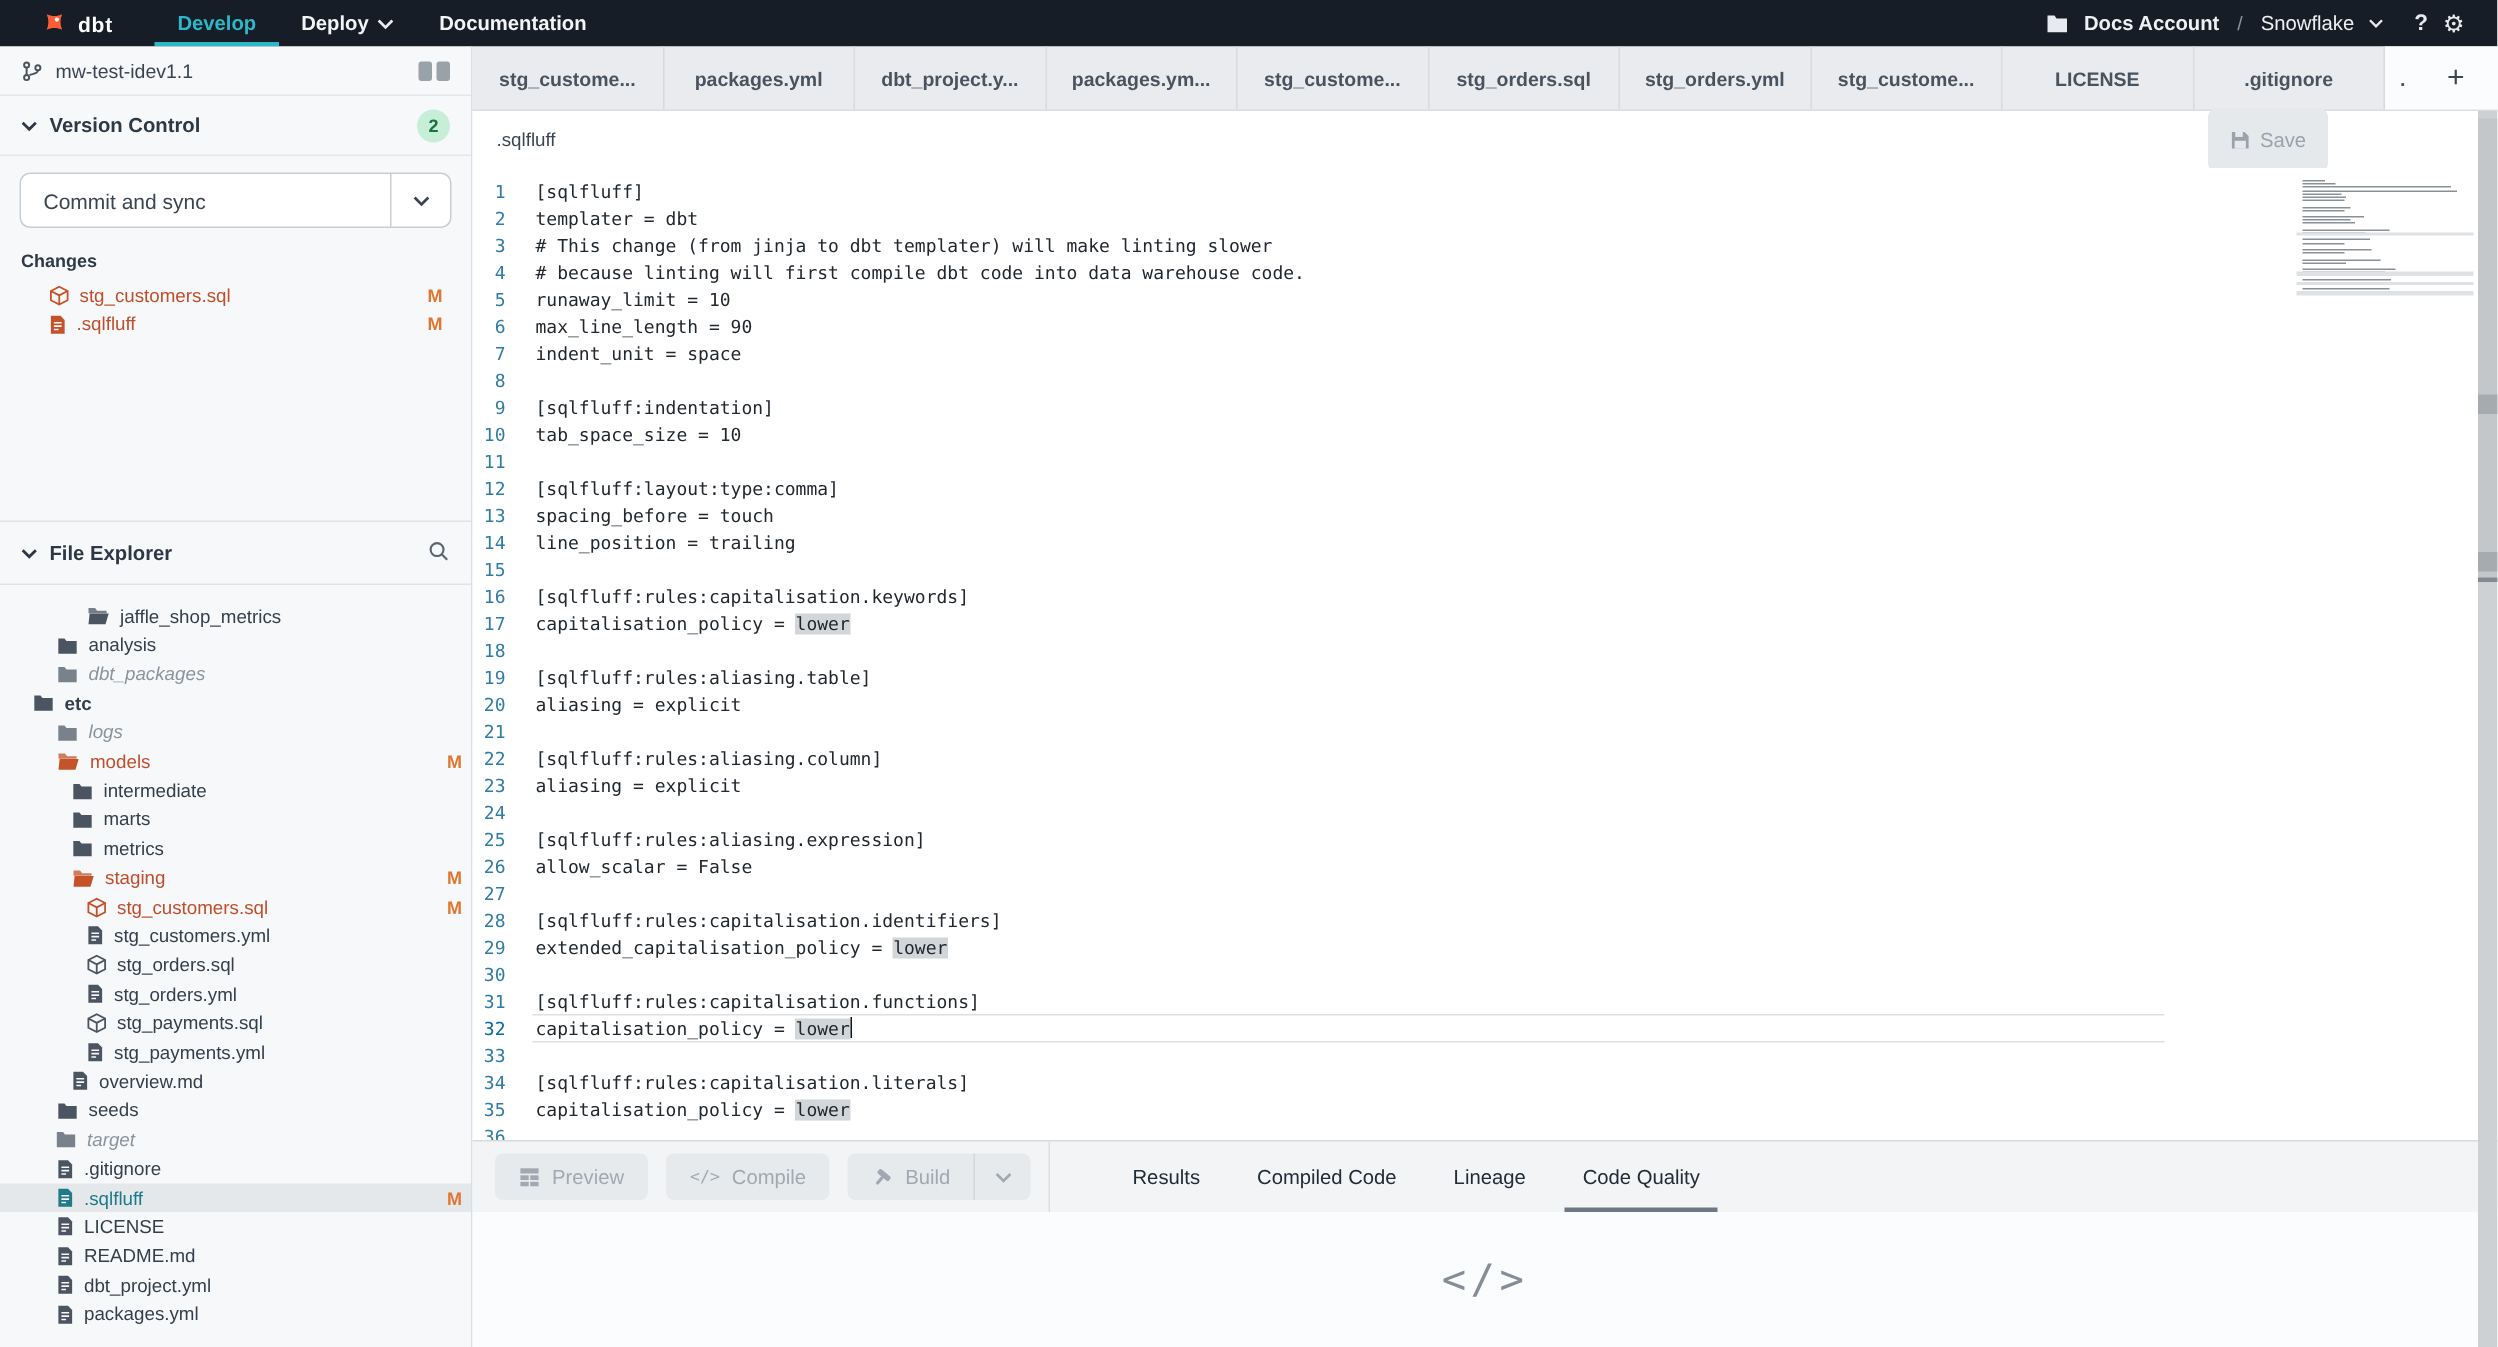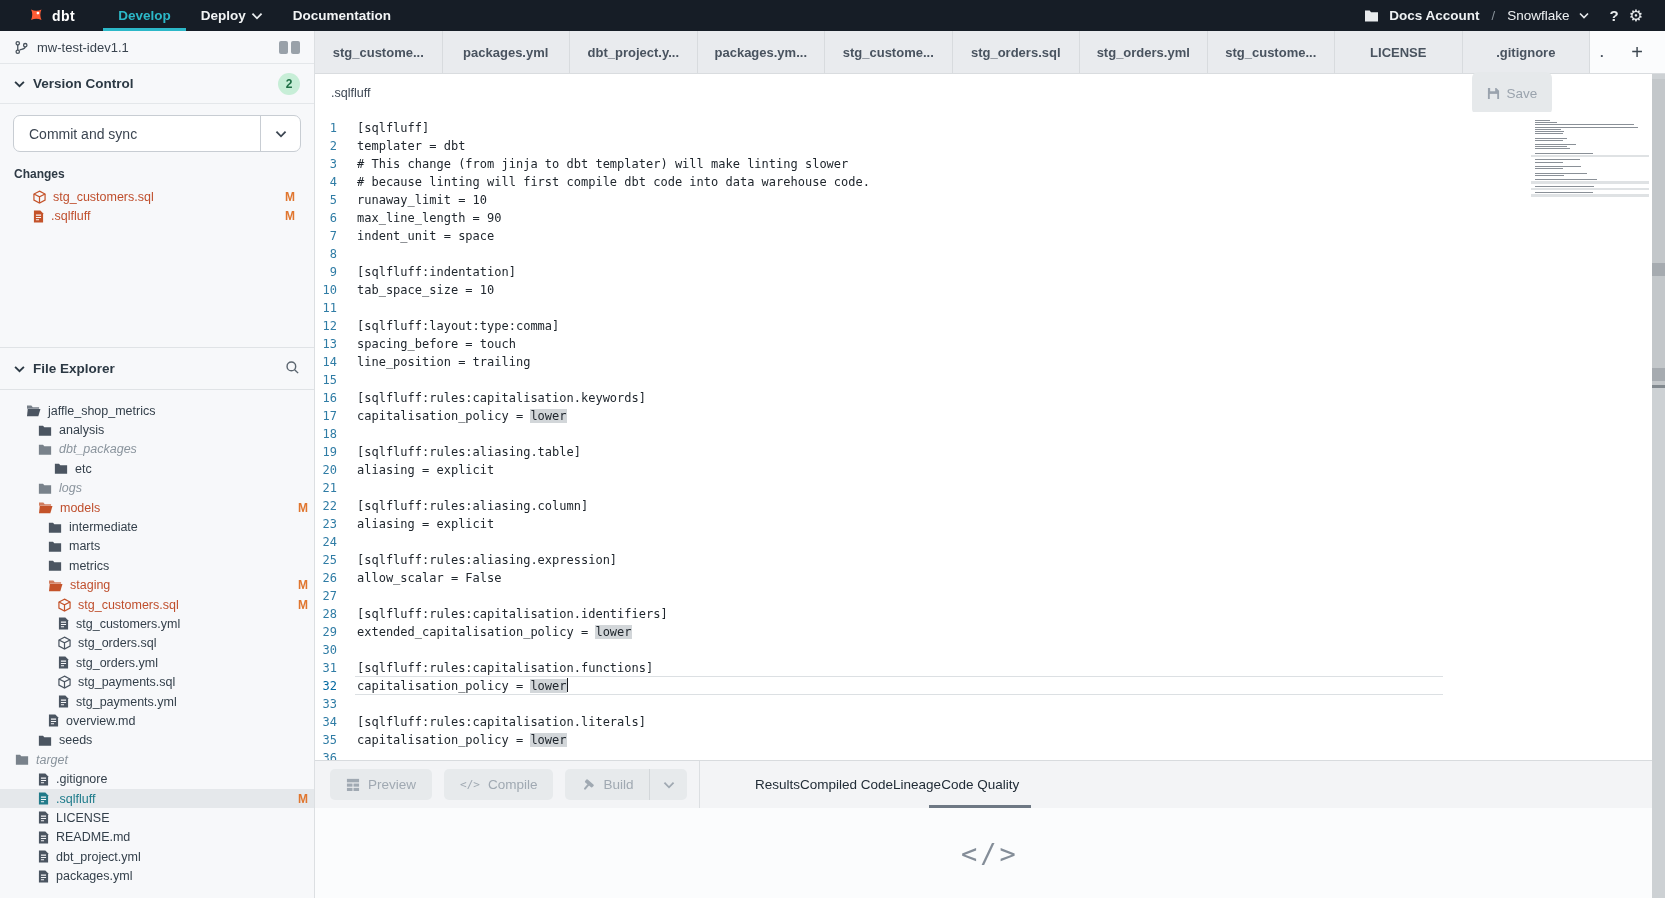--- a/index.html
+++ b/index.html
@@ -96,21 +96,21 @@
   .bottombar { height:48px; background:#f3f4f6; border-top:1px solid #d8dbde; display:flex; align-items:stretch; }
   .bb-buttons { width:385px; flex:none; display:flex; align-items:center; gap:12px; padding-left:15px;
                 border-right:1px solid #dcdfe2; }
   .bb-btn { height:31px; border:none; border-radius:5px; background:#e7eaec; color:#a0a9b2;
             font-size:13.5px; font-family:inherit; display:flex; align-items:center; gap:8px;
             padding:0 16px; cursor:default; }
   .bb-group { display:flex; align-items:stretch; background:#e7eaec; border-radius:5px; height:31px; }
   .bb-group .bb-btn { background:transparent; height:31px; border-radius:5px 0 0 5px; }
   .bb-split { width:38px; display:flex; align-items:center; justify-content:center;
               border-left:1px solid #d3d7da; color:#a0a9b2; cursor:default; }
-  .bb-tabs { display:flex; align-items:stretch; padding-left:55px; }
+  .bb-tabs { display:flex; align-items:stretch; gap:38px; padding-left:55px; }
   .bb-tab { display:flex; align-items:center; font-size:13.5px; color:#212c37; position:relative; cursor:pointer; }
   .bb-tab.active::after { content:""; position:absolute; left:-12px; right:-12px; bottom:0; height:3px; background:#6e7884; }
   .bb-content { height:90px; background:#fbfcfd; display:flex; align-items:center; justify-content:center; }
   .big-code-icon { font-family:"DejaVu Sans Mono", monospace; font-size:27px; color:#848d98; letter-spacing:3px; }
 </style>
 </head>
 <body>
 
 <div class="app">
 
@@ -217,21 +217,21 @@
       <span>File Explorer</span>
       <span class="search">
         <svg width="15" height="15" viewBox="0 0 16 16">
           <circle cx="6.8" cy="6.8" r="4.6" fill="none" stroke="#5b656f" stroke-width="1.5"></circle>
           <path d="M10.3 10.3L14 14" stroke="#5b656f" stroke-width="1.5"></path>
         </svg>
       </span>
     </div>
 
     <div class="file-tree" id="file-tree">
-        <div class="tree-row" style="padding-left: 26px;">
+        <div class="tree-row" style="padding-left: 26px; margin-left: 32px;">
           <span class="tree-icon">
             <svg width="15" height="13" viewBox="0 0 16 14">
               <path d="M1 1.5h4.7l1.5 1.9H14v1.8H1z" fill="#4b5561" opacity=".75"></path>
               <path d="M1.8 5.4h13.7l-2.3 7.7H1z" fill="#4b5561"></path>
             </svg>
           </span>
           <span class="lbl">jaffle_shop_metrics</span>
         </div>
         <div class="tree-row" style="padding-left: 38px;">
           <span class="tree-icon">
@@ -242,21 +242,21 @@
           <span class="lbl">analysis</span>
         </div>
         <div class="tree-row muted" style="padding-left: 38px;">
           <span class="tree-icon">
             <svg width="14" height="13" viewBox="0 0 16 14">
               <path d="M1 1.5h4.7l1.5 1.9H15v9.6H1z" fill="#79828b"></path>
             </svg>
           </span>
           <span class="lbl">dbt_packages</span>
         </div>
-        <div class="tree-row" style="padding-left: 54px;">
+        <div class="tree-row" style="padding-left: 22px; font-weight: bold;">
           <span class="tree-icon">
             <svg width="14" height="13" viewBox="0 0 16 14">
               <path d="M1 1.5h4.7l1.5 1.9H15v9.6H1z" fill="#4b5561"></path>
             </svg>
           </span>
           <span class="lbl">etc</span>
         </div>
         <div class="tree-row muted" style="padding-left: 38px;">
           <span class="tree-icon">
             <svg width="14" height="13" viewBox="0 0 16 14">
@@ -380,21 +380,21 @@
           <span class="lbl">overview.md</span>
         </div>
         <div class="tree-row" style="padding-left: 38px;">
           <span class="tree-icon">
             <svg width="14" height="13" viewBox="0 0 16 14">
               <path d="M1 1.5h4.7l1.5 1.9H15v9.6H1z" fill="#4b5561"></path>
             </svg>
           </span>
           <span class="lbl">seeds</span>
         </div>
-        <div class="tree-row muted" style="padding-left: 15px;">
+        <div class="tree-row muted" style="padding-left: 37px;">
           <span class="tree-icon">
             <svg width="14" height="13" viewBox="0 0 16 14">
               <path d="M1 1.5h4.7l1.5 1.9H15v9.6H1z" fill="#79828b"></path>
             </svg>
           </span>
           <span class="lbl">target</span>
         </div>
         <div class="tree-row" style="padding-left: 38px;">
           <span class="tree-icon">
             <svg width="11" height="13" viewBox="0 0 12 14">

